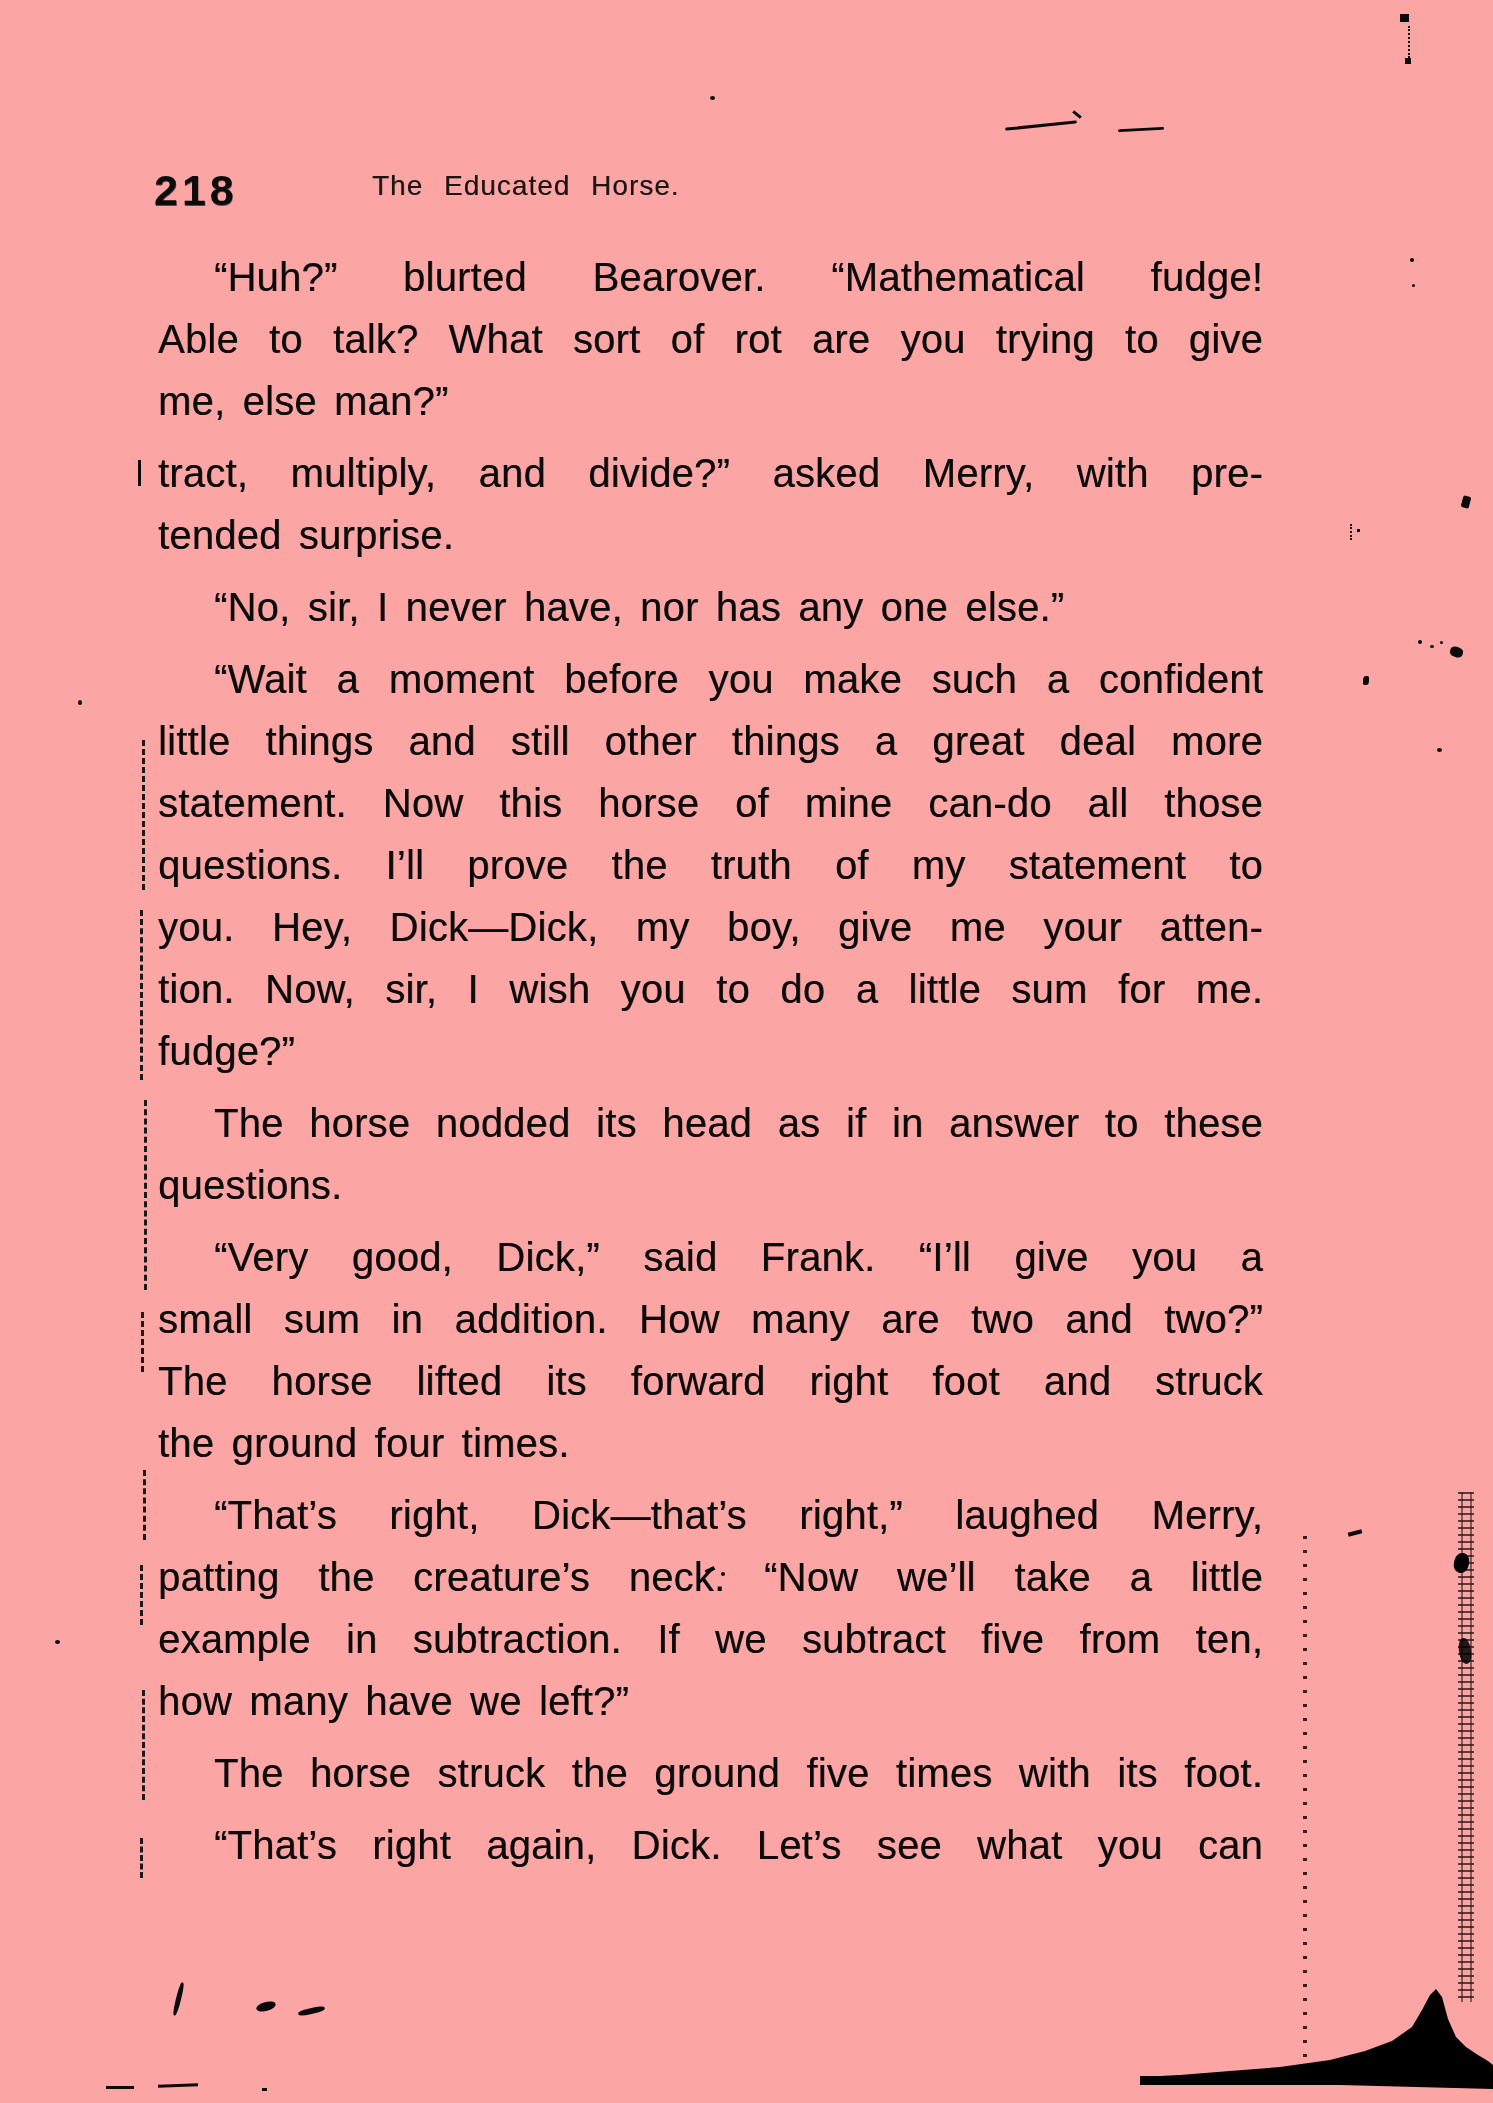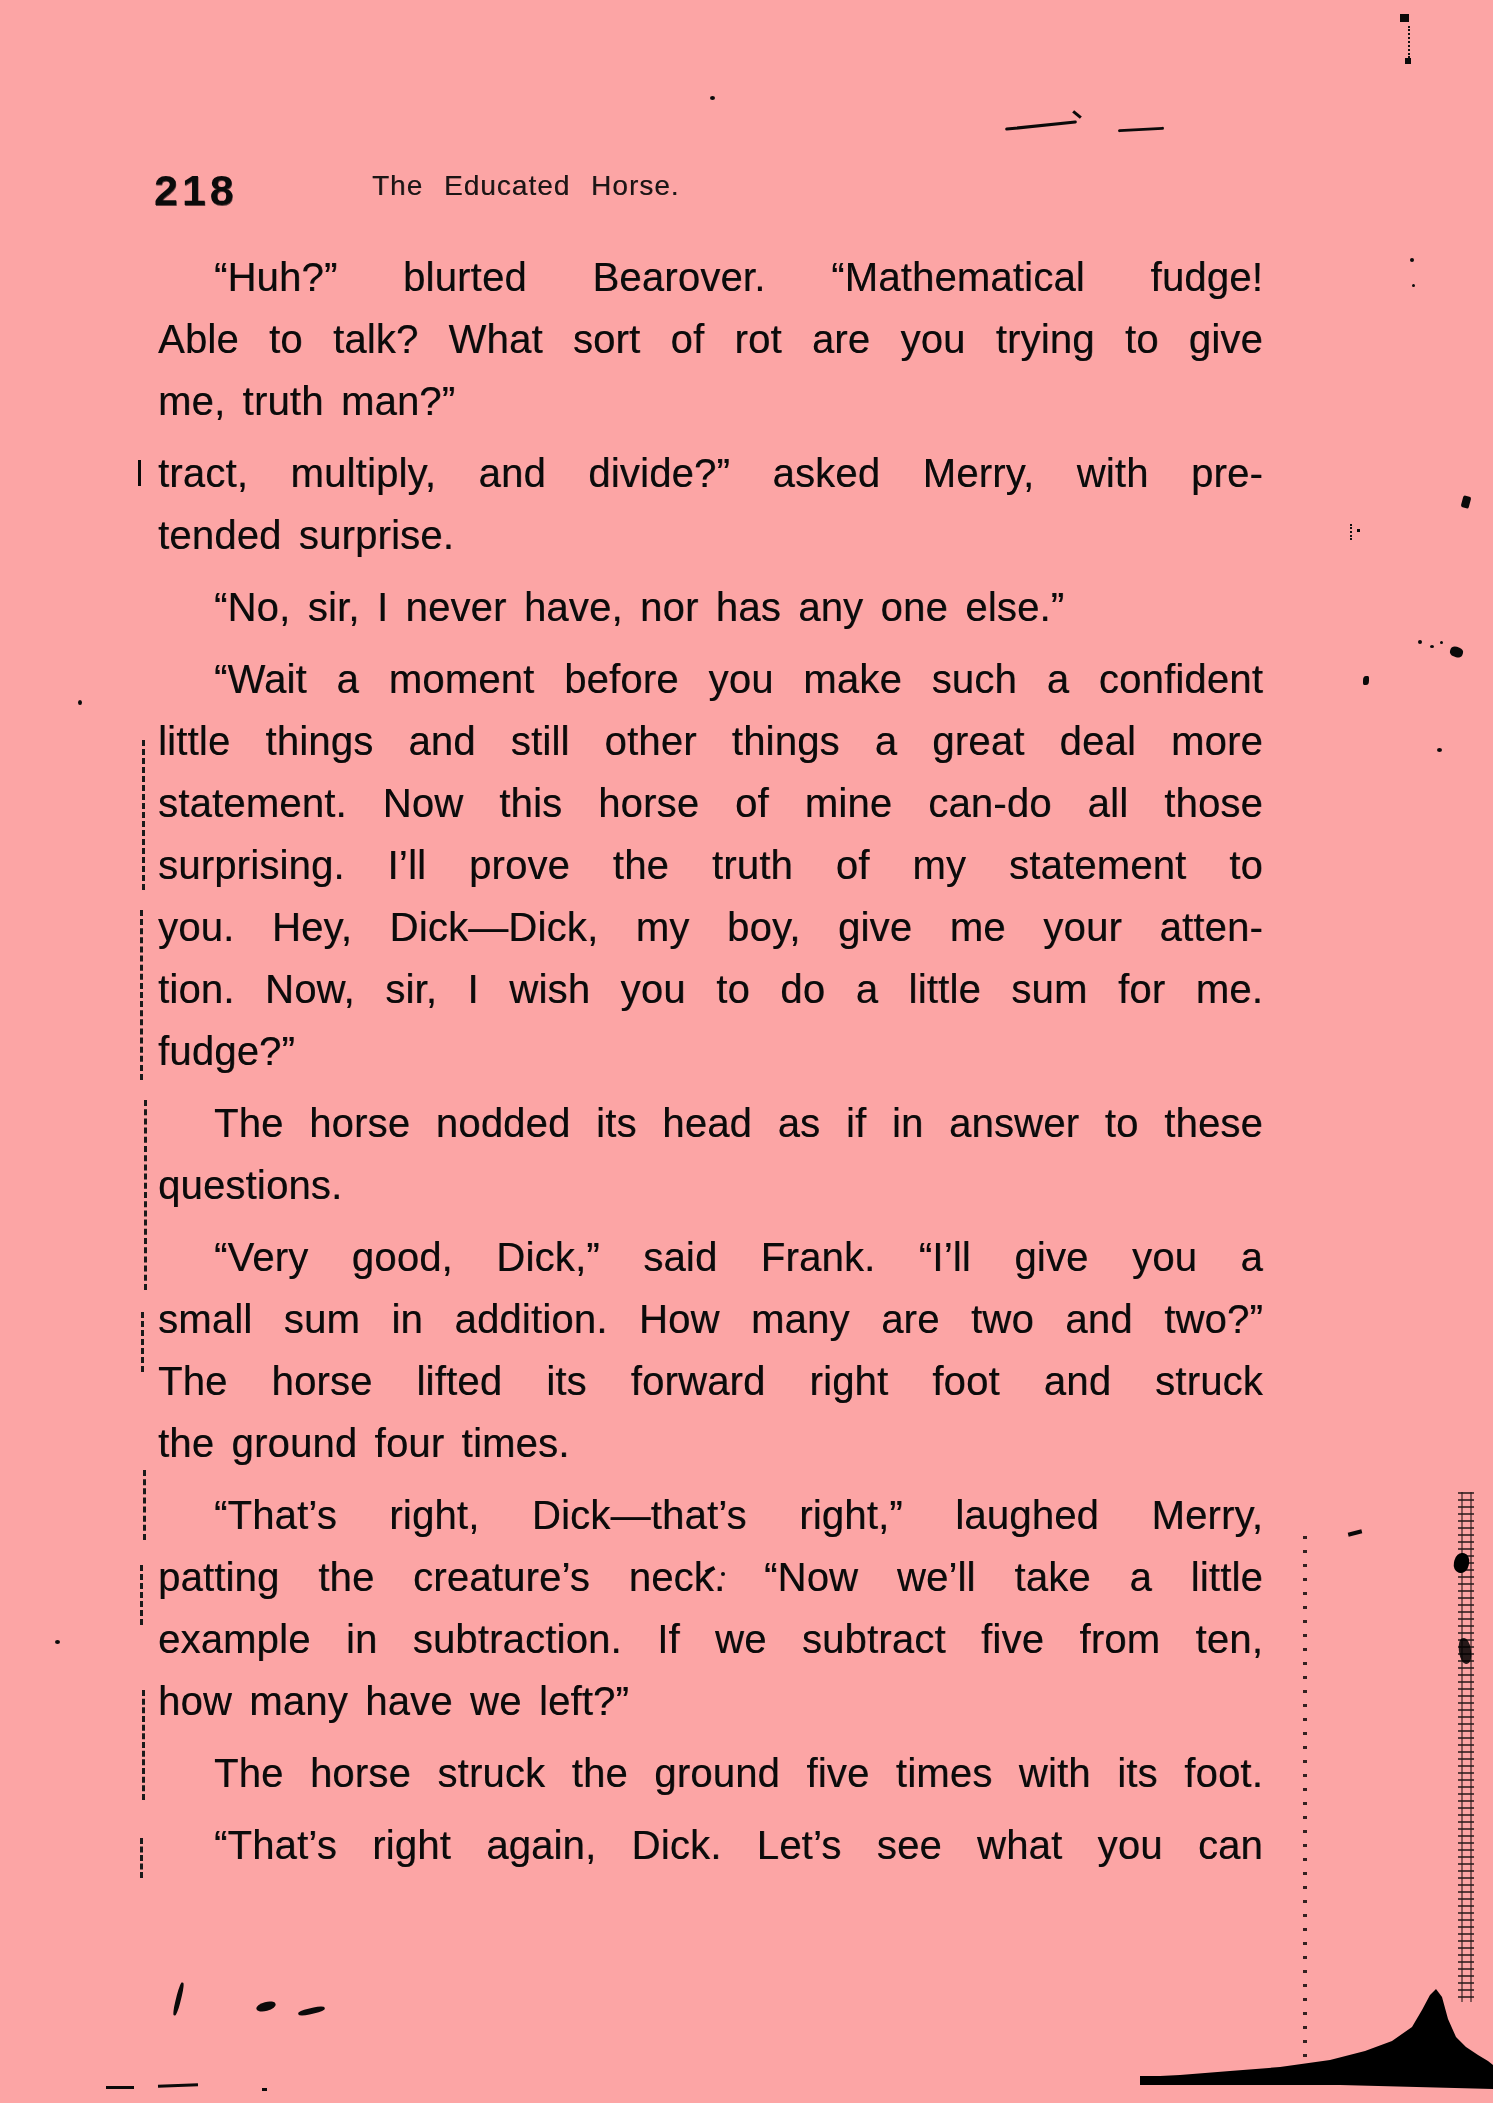--- a/index.html
+++ b/index.html
@@ -59,37 +59,37 @@
 <div class="page">
 
   <div class="page-number">218</div>
   <div class="running-title">The Educated Horse.</div>
 
   <div class="body-text">
 
     <div class="para">
       <div class="ln ind j">“Huh?” blurted Bearover.  “Mathematical fudge!</div>
       <div class="ln j">Able to talk?  What sort of rot are you trying to give</div>
-      <div class="ln">me, truth man?”</div>
+      <div class="ln">me, else man?”</div>
     </div>
 
     <div class="para">
       <div class="ln j">tract, multiply, and divide?” asked Merry, with pre-</div>
       <div class="ln">tended surprise.</div>
     </div>
 
     <div class="para">
       <div class="ln ind">“No, sir, I never have, nor has any one else.”</div>
     </div>
 
     <div class="para">
       <div class="ln ind j">“Wait a moment before you make such a confident</div>
       <div class="ln j">little things and still other things a great deal more</div>
       <div class="ln j">statement.  Now this horse of mine can-do all those</div>
-      <div class="ln j">surprising.  I’ll prove the truth of my statement to</div>
+      <div class="ln j">questions.  I’ll prove the truth of my statement to</div>
       <div class="ln j">you.  Hey, Dick—Dick, my boy, give me your atten-</div>
       <div class="ln j">tion.  Now, sir, I wish you to do a little sum for me.</div>
       <div class="ln">fudge?”</div>
     </div>
 
     <div class="para">
       <div class="ln ind j">The horse nodded its head as if in answer to these</div>
       <div class="ln">questions.</div>
     </div>
 

